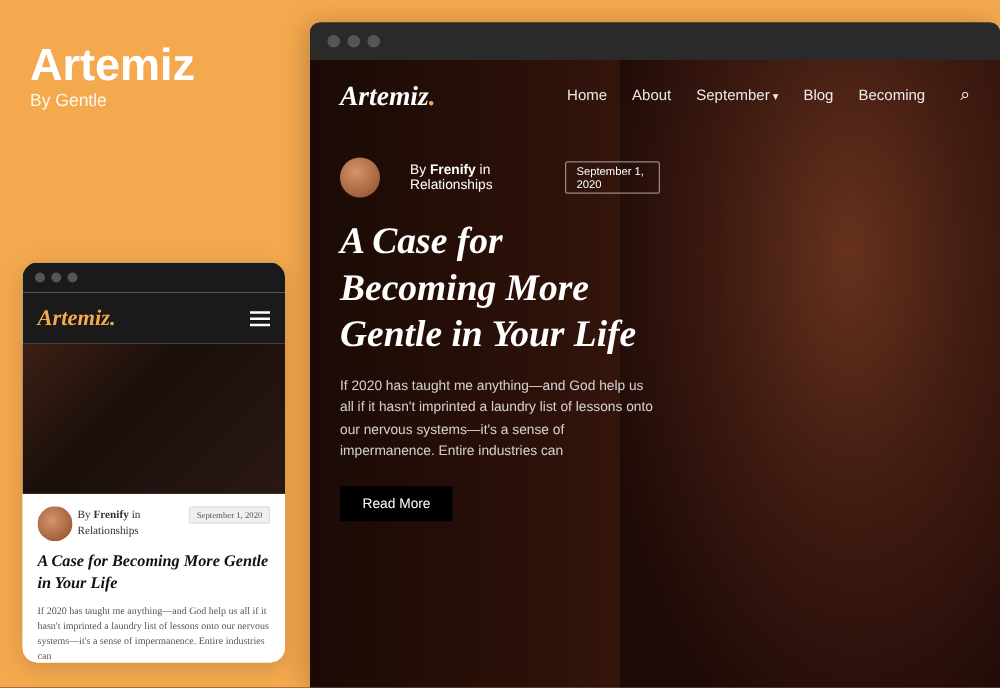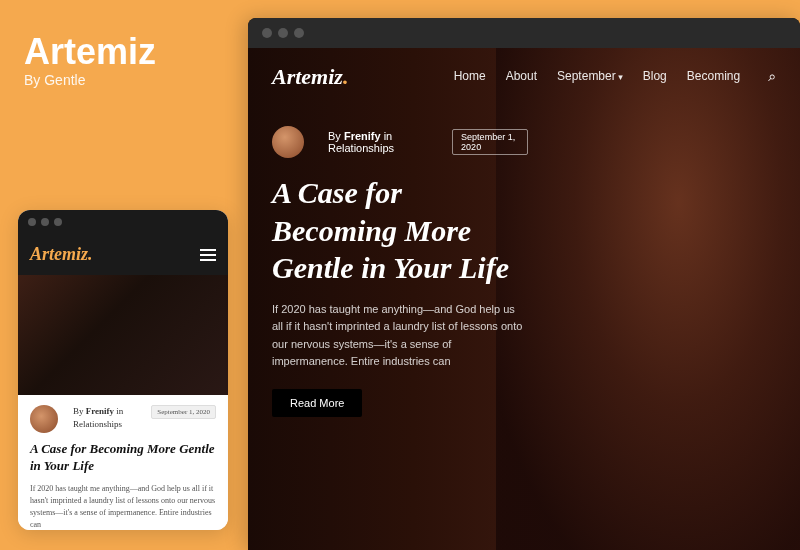--- a/index.html
+++ b/index.html
@@ -122,21 +122,21 @@
     }
 
     .mobile-content {
       background: #fff;
       padding: 10px 12px;
     }
 
     .mobile-author-row {
       display: flex;
       align-items: flex-start;
-      gap: 15px;
+      gap: 4px;
       margin-bottom: 8px;
     }
 
     .mobile-avatar {
       width: 28px;
       height: 28px;
       border-radius: 50%;
       background: #c97;
       flex-shrink: 0;
       overflow: hidden;

